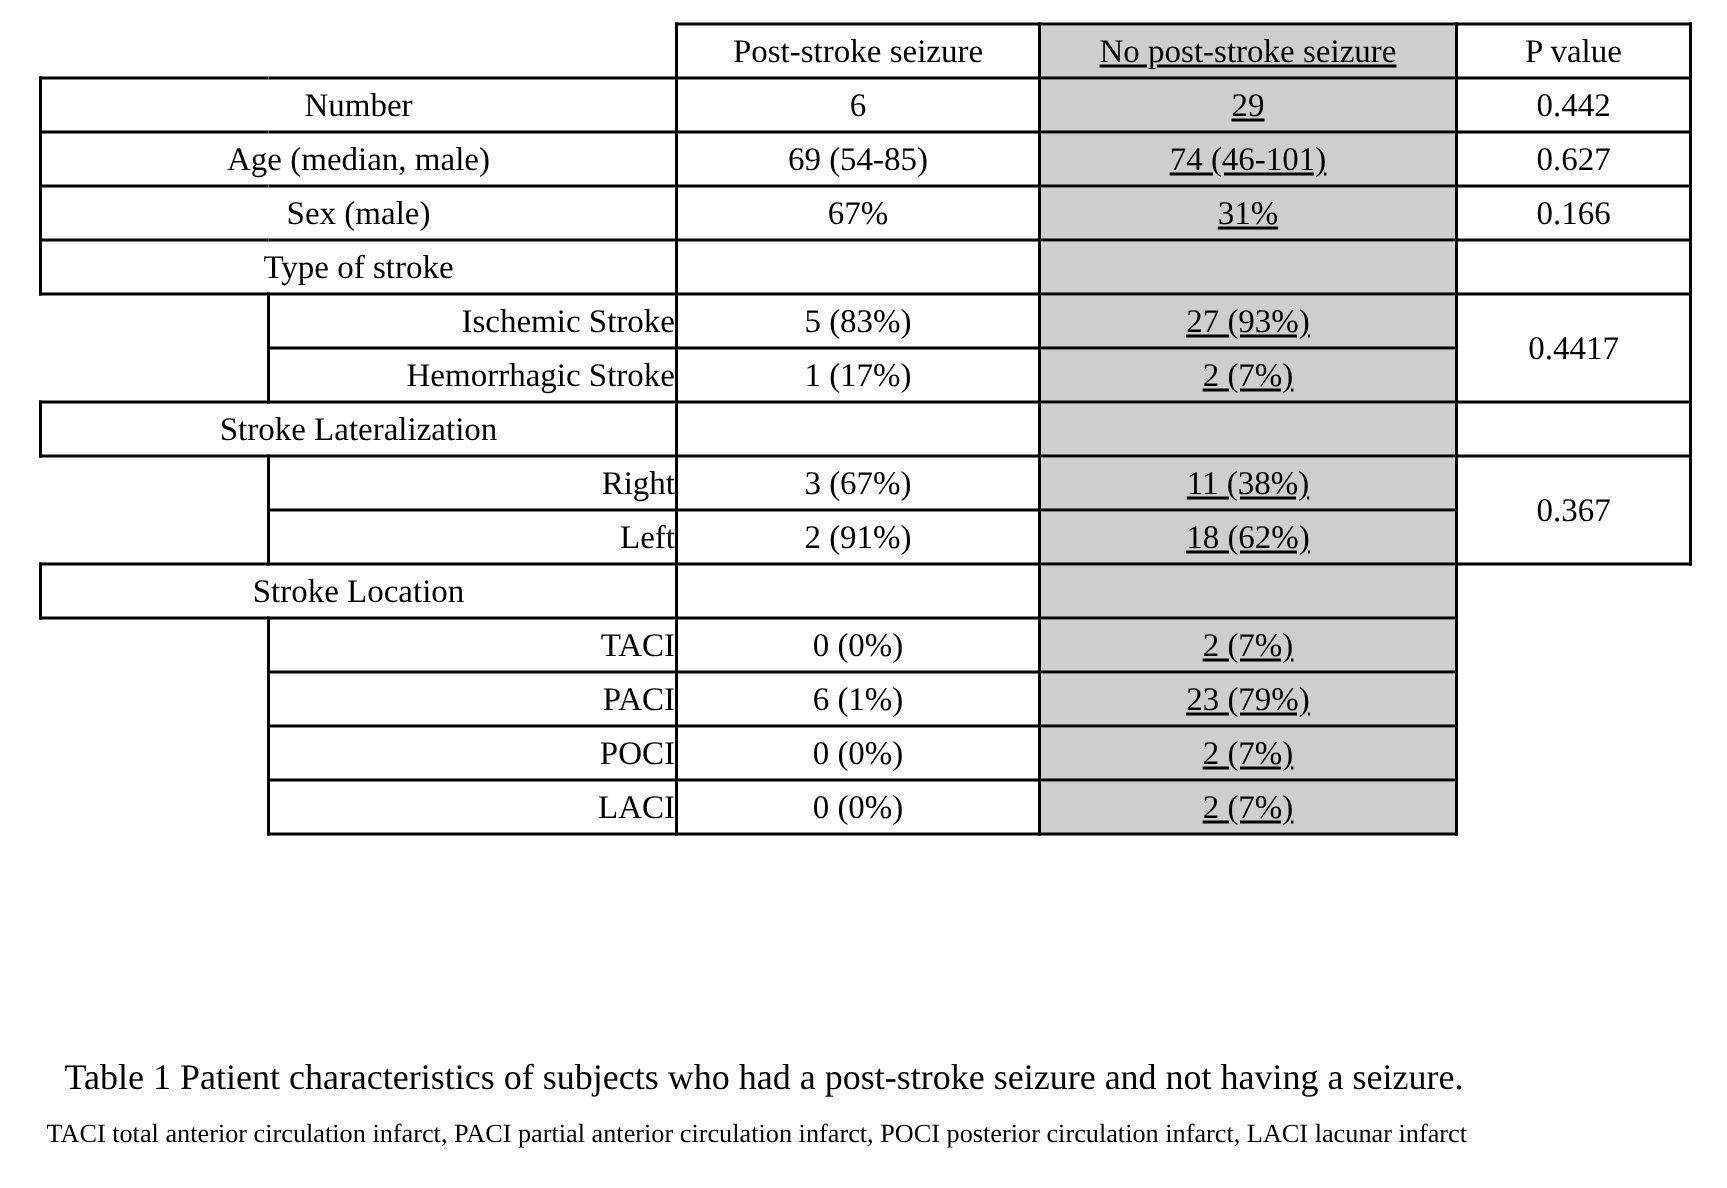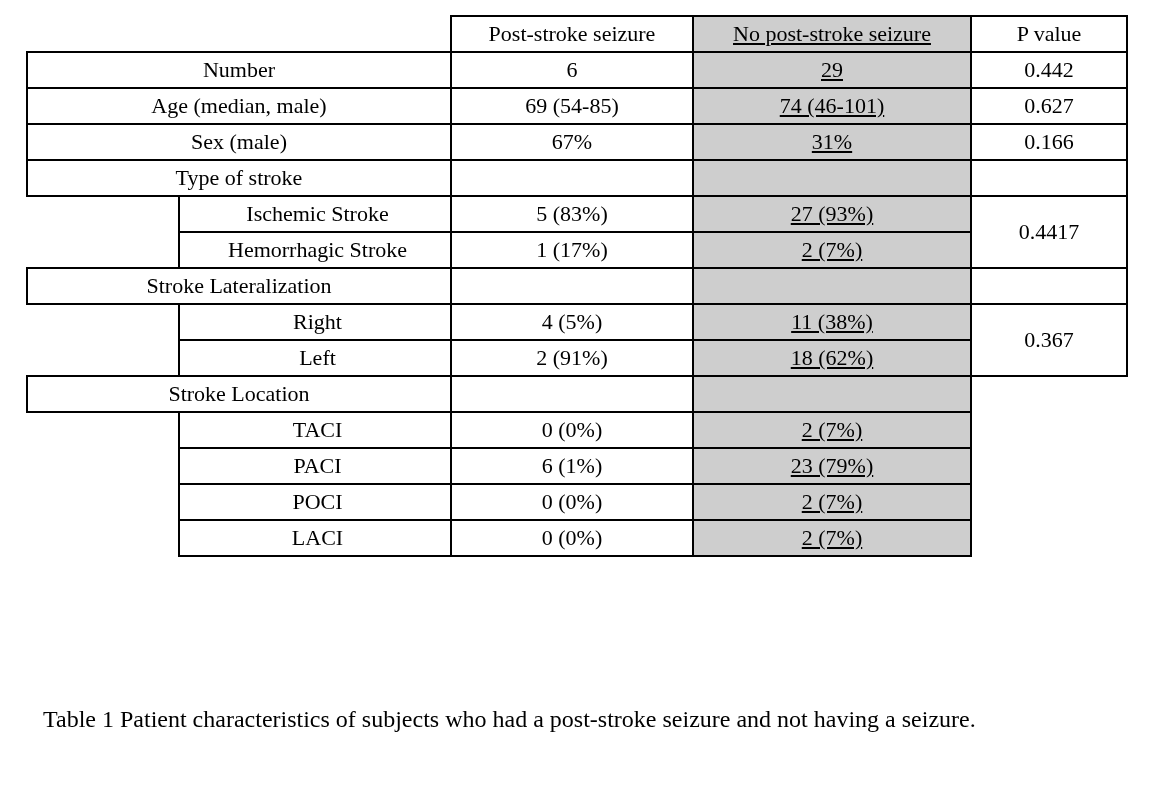--- a/index.html
+++ b/index.html
@@ -27,21 +27,21 @@
     font-size: 22px;
     line-height: 1.1;
     vertical-align: middle;
     padding: 0;
     overflow: hidden;
     white-space: nowrap;
   }
   .doc-table td.b  { border: 2px solid var(--border); }
   .doc-table td.nb { border: none; }
   .doc-table td.c  { text-align: center; }
-  .doc-table td.l  { text-align: center; padding-left: 5px; }
+  .doc-table td.l  { text-align: right; padding-left: 5px; }
   .doc-table td.gray { background: var(--hl); text-decoration: underline; }
   .caption {
     position: absolute;
     left: 43px;
     top: 703px;
     width: 1110px;
     font-size: 24px;
     line-height: 32px;
     color: var(--text);
   }
@@ -123,21 +123,21 @@
     <tr>
       <td class="b c" colspan="2">Stroke Lateralization</td>
       <td class="b"></td>
       <td class="b gray"></td>
       <td class="b"></td>
     </tr>
 
     <tr>
       <td class="nb"></td>
       <td class="b l">Right</td>
-      <td class="b c">4 (5%)</td>
+      <td class="b c">3 (67%)</td>
       <td class="b c gray">11 (38%)</td>
       <td class="b c" rowspan="2">0.367</td>
     </tr>
 
     <tr>
       <td class="nb"></td>
       <td class="b l">Left</td>
       <td class="b c">2 (91%)</td>
       <td class="b c gray">18 (62%)</td>
     </tr>
@@ -177,14 +177,15 @@
       <td class="nb"></td>
       <td class="b l">LACI</td>
       <td class="b c">0 (0%)</td>
       <td class="b c gray">2 (7%)</td>
       <td class="nb"></td>
     </tr>
   </tbody>
     </table>
 
   <div class="caption">Table 1 Patient characteristics of subjects who had a post-stroke seizure and not having a seizure.</div>
+  <div class="footnote">TACI total anterior circulation infarct, PACI partial anterior circulation infarct, POCI posterior circulation infarct, LACI lacunar infarct</div>
 
 </div>
 
 </body></html>

